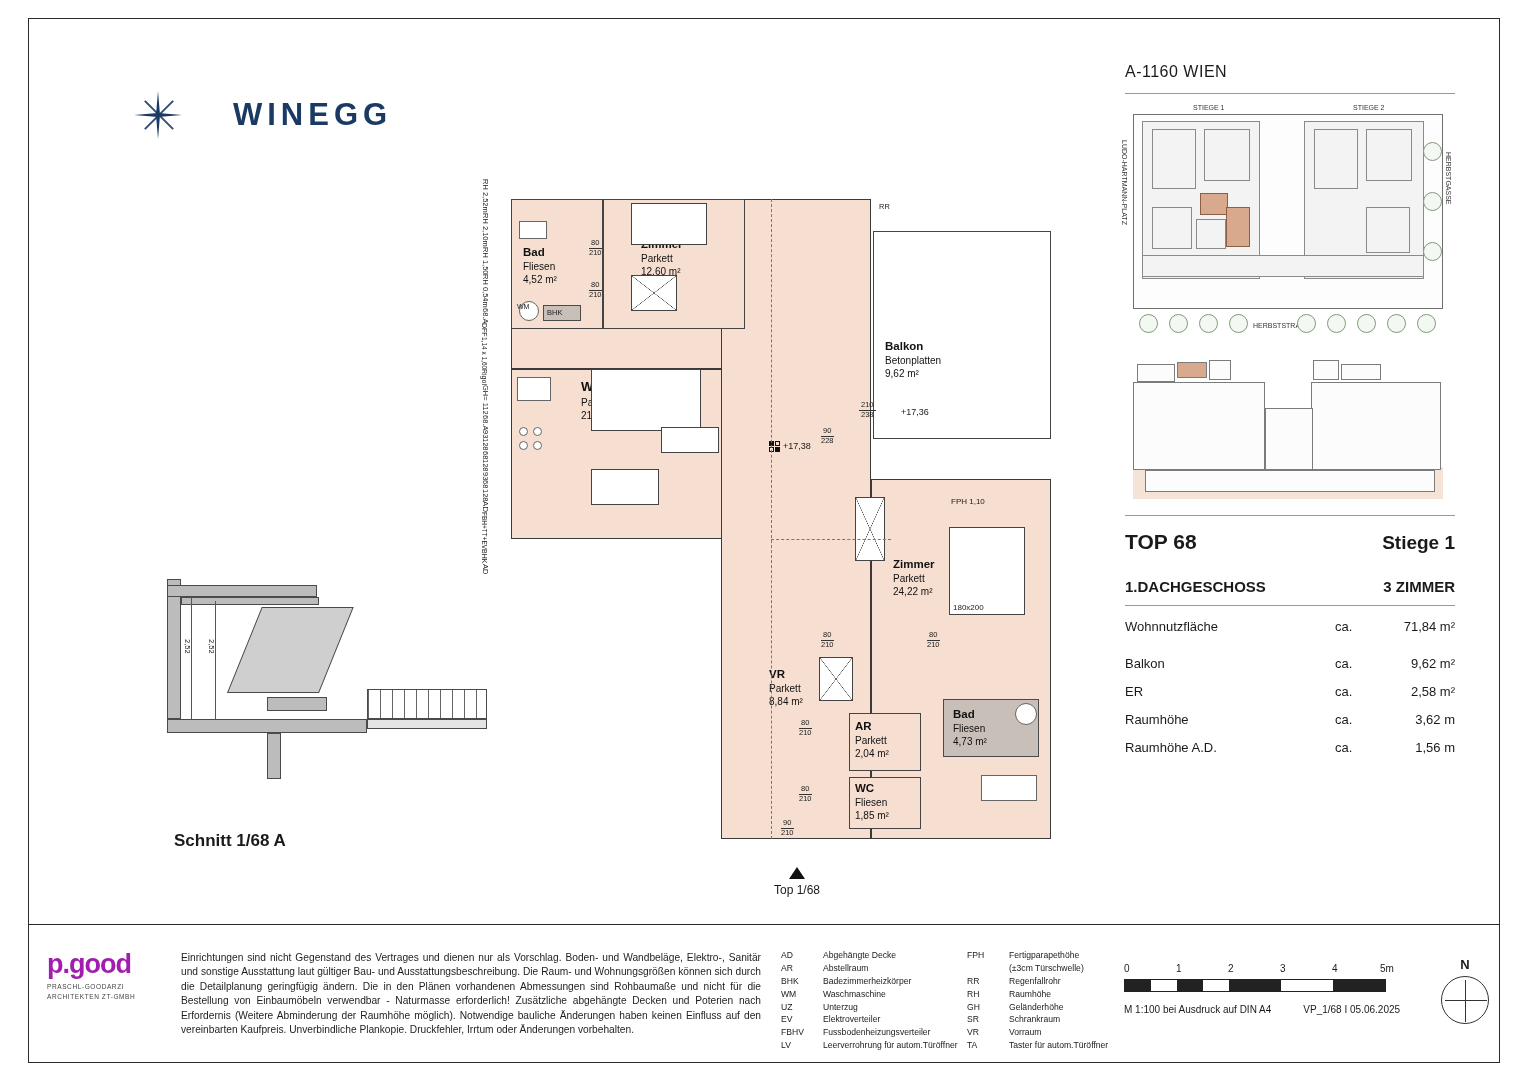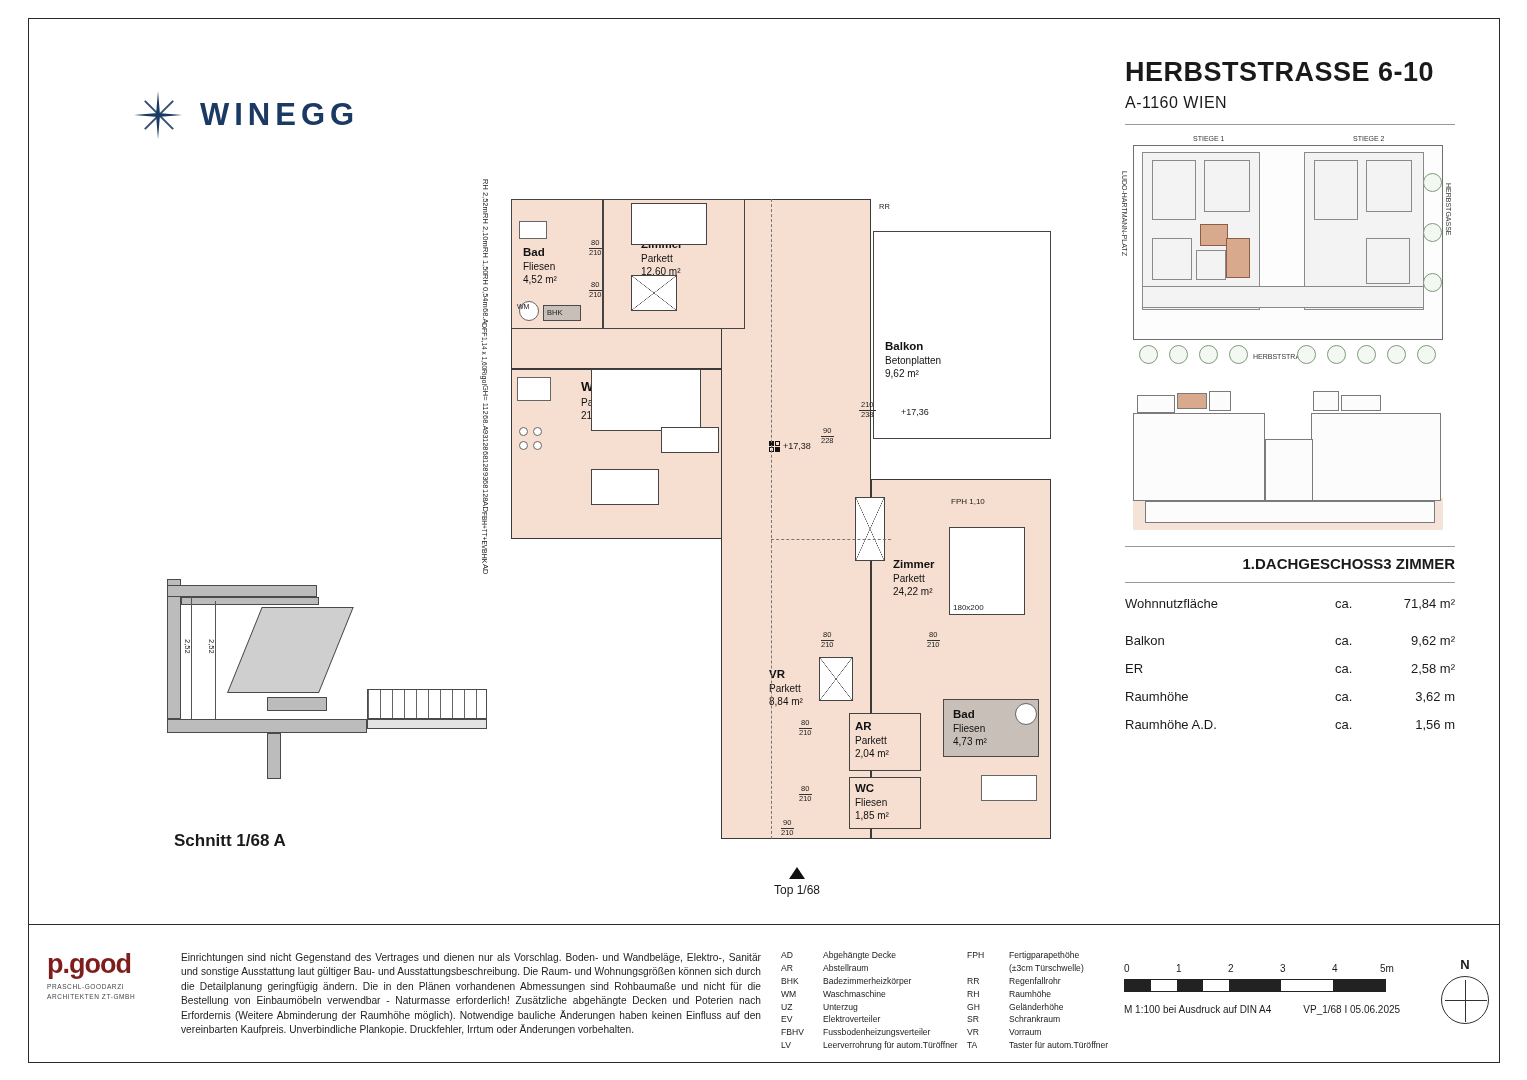--- a/index.html
+++ b/index.html
@@ -24,50 +24,50 @@
   }
   .logo-star:before { left:22px; top:0; width:4px; height:48px;
      clip-path: polygon(50% 0,100% 50%,50% 100%,0 50%); }
   .logo-star:after { left:0; top:22px; width:48px; height:4px;
      clip-path: polygon(0 50%,50% 0,100% 50%,50% 100%); }
   .logo-star .d1, .logo-star .d2 {
     position:absolute; background:#1b3a63; left:24px; top:4px; width:2px; height:40px;
   }
   .logo-star .d1 { transform:rotate(45deg); transform-origin:center; opacity:.9; }
   .logo-star .d2 { transform:rotate(-45deg); transform-origin:center; opacity:.9; }
-  .logo-text { font-size:31px; letter-spacing:5px; color:#1b3a63; font-weight:700; }
+  .logo-text { font-size:31px; letter-spacing:5px; color:#1b3a63; font-weight:700;margin-left:33px; }
   
   .rp { position:absolute; right:44px; top:38px; width:330px; }
   .rp-title { font-size:27px; font-weight:700; letter-spacing:.5px; }
   .rp-sub { font-size:16px; margin-top:6px; letter-spacing:.5px; }
   .rp-rule { border-top:1px solid #999; margin-top:12px; }
   .keyplan { position:relative; height:250px; margin-top:6px; }
   .sitebox { position:absolute; left:8px; top:14px; width:310px; height:195px; border:1px solid #6f6f6f; background:#fdfdfd; }
   .sb-inner { position:absolute; border:1px solid #8a8a8a; background:#f3f3f3; }
   .hl { background:#d9a98d; border:1px solid #8a5f45; }
   .tinylabel { position:absolute; font-size:7px; color:#333; }
   .tree { position:absolute; width:19px; height:19px; border:1px solid #7d9b78; border-radius:50%; background:#f4f8f3; }
   .vtext { writing-mode:vertical-rl; }
   .section-view { position:relative; height:155px; margin-top:4px; }
   .sv-ground { position:absolute; left:8px; bottom:10px; width:310px; height:32px; background:#f6e3d8; }
   .sv-b { position:absolute; border:1px solid #7b7b7b; background:#fcfcfc; }
   .rp-rule2 { border-top:1px solid #999; margin-top:6px; }
   .top-row { display:flex; justify-content:space-between; align-items:baseline; margin-top:14px; }
   .top-row .l { font-size:21px; font-weight:700; }
   .top-row .r { font-size:19px; font-weight:700; }
-  .geschoss-row { display:flex; justify-content:flex-end; margin-top:8px; font-size:15px; font-weight:700; }
+  .geschoss-row { display:flex; justify-content:space-between; margin-top:24px; font-size:15px; font-weight:700; }
   .rp-rule3 { border-top:1px solid #999; margin-top:10px; }
   .spec { display:flex; font-size:13px; margin-top:13px; }
   .spec .n { flex:1; }
   .spec .ca { width:42px; text-align:left; }
   .spec .v { width:78px; text-align:right; }
   
   .foot-rule { position:absolute; left:0; right:0; top:905px; border-top:1px solid #2b2b2b; }
   .pgood { position:absolute; left:18px; top:930px; width:130px; }
-  .pgood .pg-name { font-size:27px; font-weight:700; color:#7f1d1d; letter-spacing:-1px; }
+  .pgood .pg-name { font-size:27px; font-weight:700; color:#a21caf; letter-spacing:-1px; }
   .pgood .pg-sub { font-size:6.5px; color:#444; letter-spacing:.6px; margin-top:3px; }
   .disclaimer { position:absolute; left:152px; top:932px; width:580px; font-size:10.2px; line-height:1.42; color:#1d1d1d; text-align:justify; }
   .legend { position:absolute; top:930px; font-size:8.6px; line-height:1.5; }
   .legend.col1 { left:752px; width:190px; }
   .legend.col2 { left:938px; width:220px; }
   .legend-row { display:flex; }
   .legend-row .k { width:42px; font-weight:400; }
   .legend-row .d { flex:1; }
   .scalebar { position:absolute; left:1095px; top:944px; width:290px; }
   .sb-ticks { position:relative; height:13px; font-size:10px; }
@@ -121,21 +121,20 @@
 
   <div class="logo-wrap">
     <div class="logo-star">
         <span class="d1"></span>
         <span class="d2"></span>
       </div>
     <div class="logo-text">WINEGG</div>
   </div>
 
   <div class="rp">
-    <div class="rp-title">HERBSTSTRASSE 6-10</div>
     <div class="rp-sub">A-1160 WIEN</div>
     <div class="rp-rule"></div>
 
     <div class="keyplan">
       <div class="tinylabel" style="left:68px;top:4px;">STIEGE 1</div>
       <div class="tinylabel" style="left:228px;top:4px;">STIEGE 2</div>
       <div class="sitebox">
         <div class="sb-inner" style="left:8px;top:6px;width:118px;height:158px;"></div>
         <div class="sb-inner" style="left:170px;top:6px;width:120px;height:158px;"></div>
         <div class="sb-inner" style="left:18px;top:14px;width:44px;height:60px;"></div>
@@ -173,20 +172,24 @@
       <div class="sv-b" style="left:84px;top:6px;width:22px;height:20px;"></div>
       <div class="sv-b" style="left:8px;top:28px;width:132px;height:88px;"></div>
       <div class="sv-b" style="left:188px;top:6px;width:26px;height:20px;"></div>
       <div class="sv-b" style="left:216px;top:10px;width:40px;height:16px;"></div>
       <div class="sv-b" style="left:186px;top:28px;width:130px;height:88px;"></div>
       <div class="sv-b" style="left:20px;top:116px;width:290px;height:22px;"></div>
       <div class="sv-b" style="left:140px;top:54px;width:48px;height:62px;"></div>
     </div>
     <div class="rp-rule2"></div>
 
+    <div class="top-row">
+      <div class="l">TOP 68</div>
+      <div class="r">Stiege 1</div>
+    </div>
     <div class="geschoss-row">
       <div>1.DACHGESCHOSS</div>
       <div>3 ZIMMER</div>
     </div>
     <div class="rp-rule3"></div>
 
     <div class="spec">
         <div class="n">Wohnnutzfläche</div>
         <div class="ca">ca.</div>
         <div class="v">71,84 m²</div>

